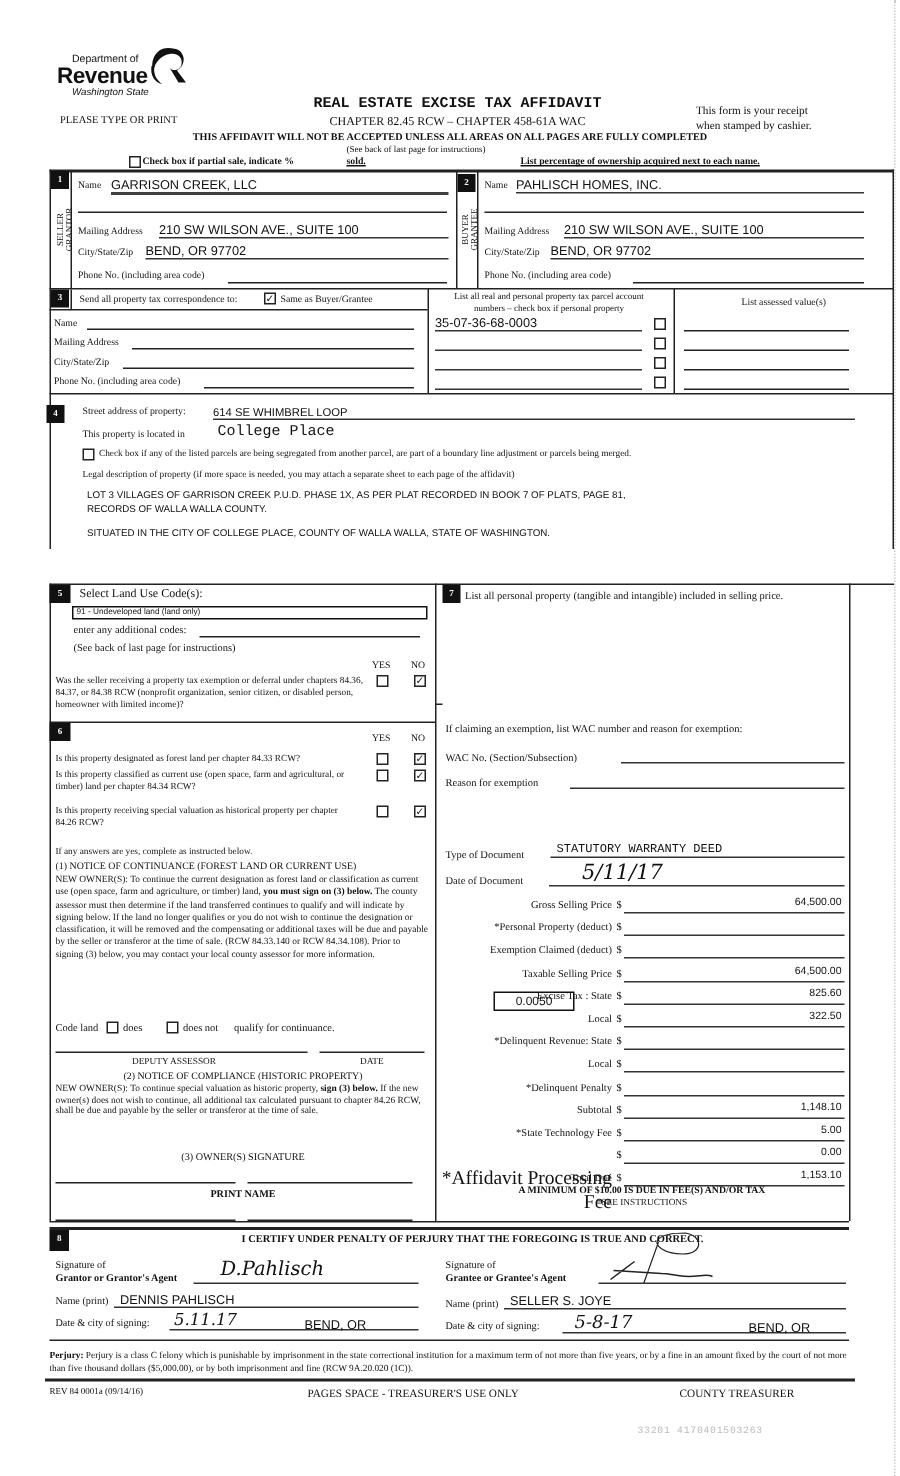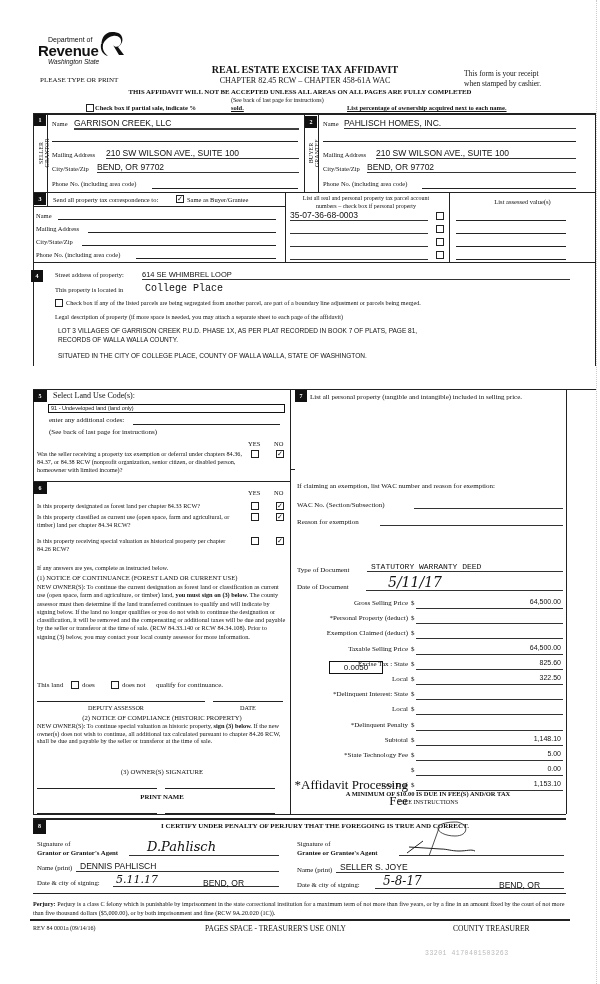--- a/index.html
+++ b/index.html
@@ -26,21 +26,21 @@
 <div class="abs" style="left:38px;top:30px;width:90px;height:34px;">
   <div class="abs sans" style="left:10px;top:6px;font-size:7px;">Department of</div>
   <div class="abs sans" style="left:0;top:12px;font-size:15px;font-weight:bold;letter-spacing:-0.3px;">Revenue</div>
   <div class="abs sans" style="left:10px;top:28px;font-size:6.5px;font-style:italic;">Washington State</div>
   <svg class="abs" style="left:60px;top:0;" width="28" height="28" viewBox="0 0 28 28">
     <path d="M14 2 C6 2 2 10 4 18 C5 12 9 7 15 6 C20 5 24 8 23 13 C22 17 17 18 15 15 L21 25 L26 25 L20 17 C25 14 26 8 22 4 C20 2.5 17 2 14 2 Z" fill="#111"></path>
     <path d="M3 14 C2 20 5 25 10 26 C6 23 4 19 5 14 Z" fill="#111"></path>
   </svg>
 </div>
 
-<div class="abs bold center" style="left:180px;top:64px;width:250px;font-size:10px;">REAL ESTATE EXCISE TAX AFFIDAVIT</div>
+<div class="abs bold center" style="left:180px;top:64px;width:250px;font-size:10px;font-family:Liberation Mono, monospace;">REAL ESTATE EXCISE TAX AFFIDAVIT</div>
 <div class="abs center" style="left:180px;top:76px;width:250px;font-size:8px;">CHAPTER 82.45 RCW – CHAPTER 458-61A WAC</div>
 <div class="abs" style="left:40px;top:76px;font-size:7px;">PLEASE TYPE OR PRINT</div>
 <div class="abs" style="left:464px;top:69px;font-size:7.5px;">This form is your receipt</div>
 <div class="abs" style="left:464px;top:79px;font-size:7.5px;">when stamped by cashier.</div>
 <div class="abs bold center" style="left:60px;top:88px;width:480px;font-size:6.8px;">THIS AFFIDAVIT WILL NOT BE ACCEPTED UNLESS ALL AREAS ON ALL PAGES ARE FULLY COMPLETED</div>
 <div class="abs" style="left:231px;top:97px;font-size:6px;">(See back of last page for instructions)</div>
 <div class="cb" style="left:86px;top:104px;"></div>
 <div class="abs bold" style="left:95px;top:104px;font-size:6.5px;">Check box if partial sale, indicate %</div>
 <div class="abs bold" style="left:231px;top:104px;font-size:6.5px;text-decoration:underline;">sold.</div>
 <div class="abs bold" style="left:347px;top:104px;font-size:6.5px;text-decoration:underline;">List percentage of ownership acquired next to each name.</div>
@@ -169,21 +169,21 @@
 <div class="cb" style="left:251px;top:537px;"></div>
 <div class="cb" style="left:276px;top:537px;">✓</div>
 
 <div class="abs" style="left:37px;top:564px;font-size:6.2px;">If any answers are yes, complete as instructed below.</div>
 <div class="abs" style="left:37px;top:574px;font-size:6.6px;">(1) NOTICE OF CONTINUANCE (FOREST LAND OR CURRENT USE)</div>
 <div class="abs" style="left:37px;top:583px;width:250px;font-size:6.3px;line-height:8.3px;">
   <span>NEW OWNER(S): To continue the current designation as forest land or classification as current use (open space, farm and agriculture, or timber) land,</span>
   <span class="bold">you must sign on (3) below.</span>
   <span>The county assessor must then determine if the land transferred continues to qualify and will indicate by signing below. If the land no longer qualifies or you do not wish to continue the designation or classification, it will be removed and the compensating or additional taxes will be due and payable by the seller or transferor at the time of sale. (RCW 84.33.140 or RCW 84.34.108). Prior to signing (3) below, you may contact your local county assessor for more information.</span>
 </div>
-<div class="abs" style="left:37px;top:681px;font-size:7px;">This land</div>
+<div class="abs" style="left:37px;top:681px;font-size:7px;">Code land</div>
 <div class="cb" style="left:71px;top:681px;"></div>
 <div class="abs" style="left:82px;top:681px;font-size:7px;">does</div>
 <div class="cb" style="left:111px;top:681px;"></div>
 <div class="abs" style="left:122px;top:681px;font-size:7px;">does not</div>
 <div class="abs" style="left:156px;top:681px;font-size:7px;">qualify for continuance.</div>
 
 <div class="hline" style="left:37px;top:701px;width:168px;"></div>
 <div class="hline" style="left:213px;top:701px;width:70px;"></div>
 <div class="abs" style="left:88px;top:704px;font-size:6.2px;">DEPUTY ASSESSOR</div>
 <div class="abs" style="left:240px;top:704px;font-size:6.2px;">DATE</div>
@@ -240,21 +240,21 @@
       <div class="abs right" style="left: 0px; top: 1px; width: 118px; font-size: 7px;">Excise Tax : State</div>
       <div class="abs" style="left: 121px; top: 1px; font-size: 7px;">$</div>
       <div class="abs sans right" style="left: 126px; top: 0px; width: 147px; height: 11px; font-size: 7px; border-bottom: 1px solid rgb(51, 51, 51); padding-right: 2px;">825.60</div>
     </div>
     <div class="abs" style="left: 290px; top: 674px; width: 276px; height: 12px;">
       <div class="abs right" style="left: 0px; top: 1px; width: 118px; font-size: 7px;">Local</div>
       <div class="abs" style="left: 121px; top: 1px; font-size: 7px;">$</div>
       <div class="abs sans right" style="left: 126px; top: 0px; width: 147px; height: 11px; font-size: 7px; border-bottom: 1px solid rgb(51, 51, 51); padding-right: 2px;">322.50</div>
     </div>
     <div class="abs" style="left: 290px; top: 689.2px; width: 276px; height: 12px;">
-      <div class="abs right" style="left: 0px; top: 1px; width: 118px; font-size: 7px;">*Delinquent Interest: State</div>
+      <div class="abs right" style="left: 0px; top: 1px; width: 118px; font-size: 7px;">*Delinquent Revenue: State</div>
       <div class="abs" style="left: 121px; top: 1px; font-size: 7px;">$</div>
       <div class="abs sans right" style="left: 126px; top: 0px; width: 147px; height: 11px; font-size: 7px; border-bottom: 1px solid rgb(51, 51, 51); padding-right: 2px;"></div>
     </div>
     <div class="abs" style="left: 290px; top: 704.4px; width: 276px; height: 12px;">
       <div class="abs right" style="left: 0px; top: 1px; width: 118px; font-size: 7px;">Local</div>
       <div class="abs" style="left: 121px; top: 1px; font-size: 7px;">$</div>
       <div class="abs sans right" style="left: 126px; top: 0px; width: 147px; height: 11px; font-size: 7px; border-bottom: 1px solid rgb(51, 51, 51); padding-right: 2px;"></div>
     </div>
     <div class="abs" style="left: 290px; top: 719.6px; width: 276px; height: 12px;">
       <div class="abs right" style="left: 0px; top: 1px; width: 118px; font-size: 7px;">*Delinquent Penalty</div>

